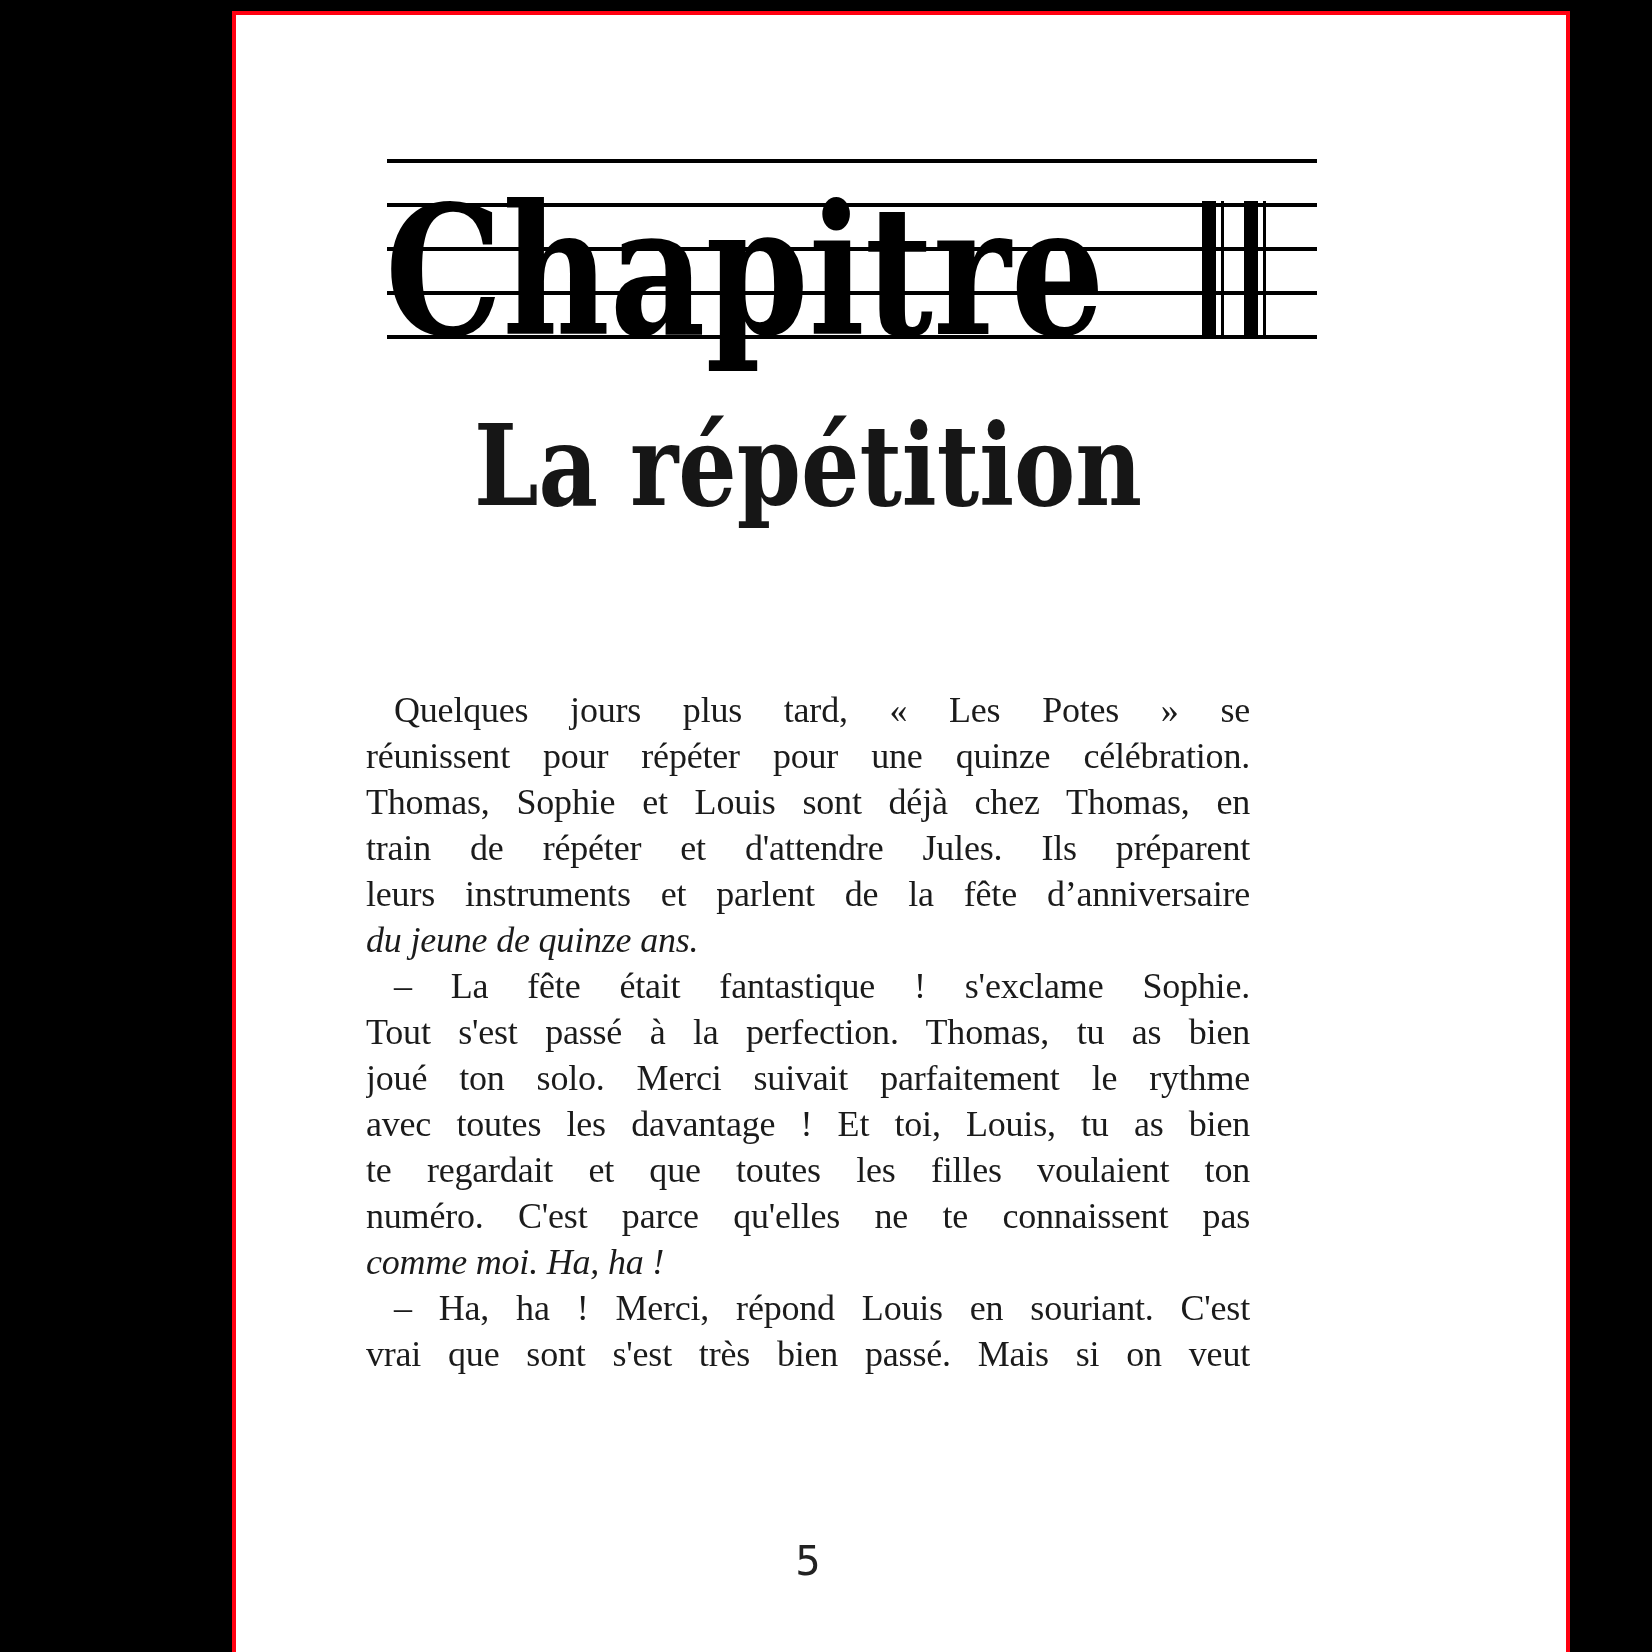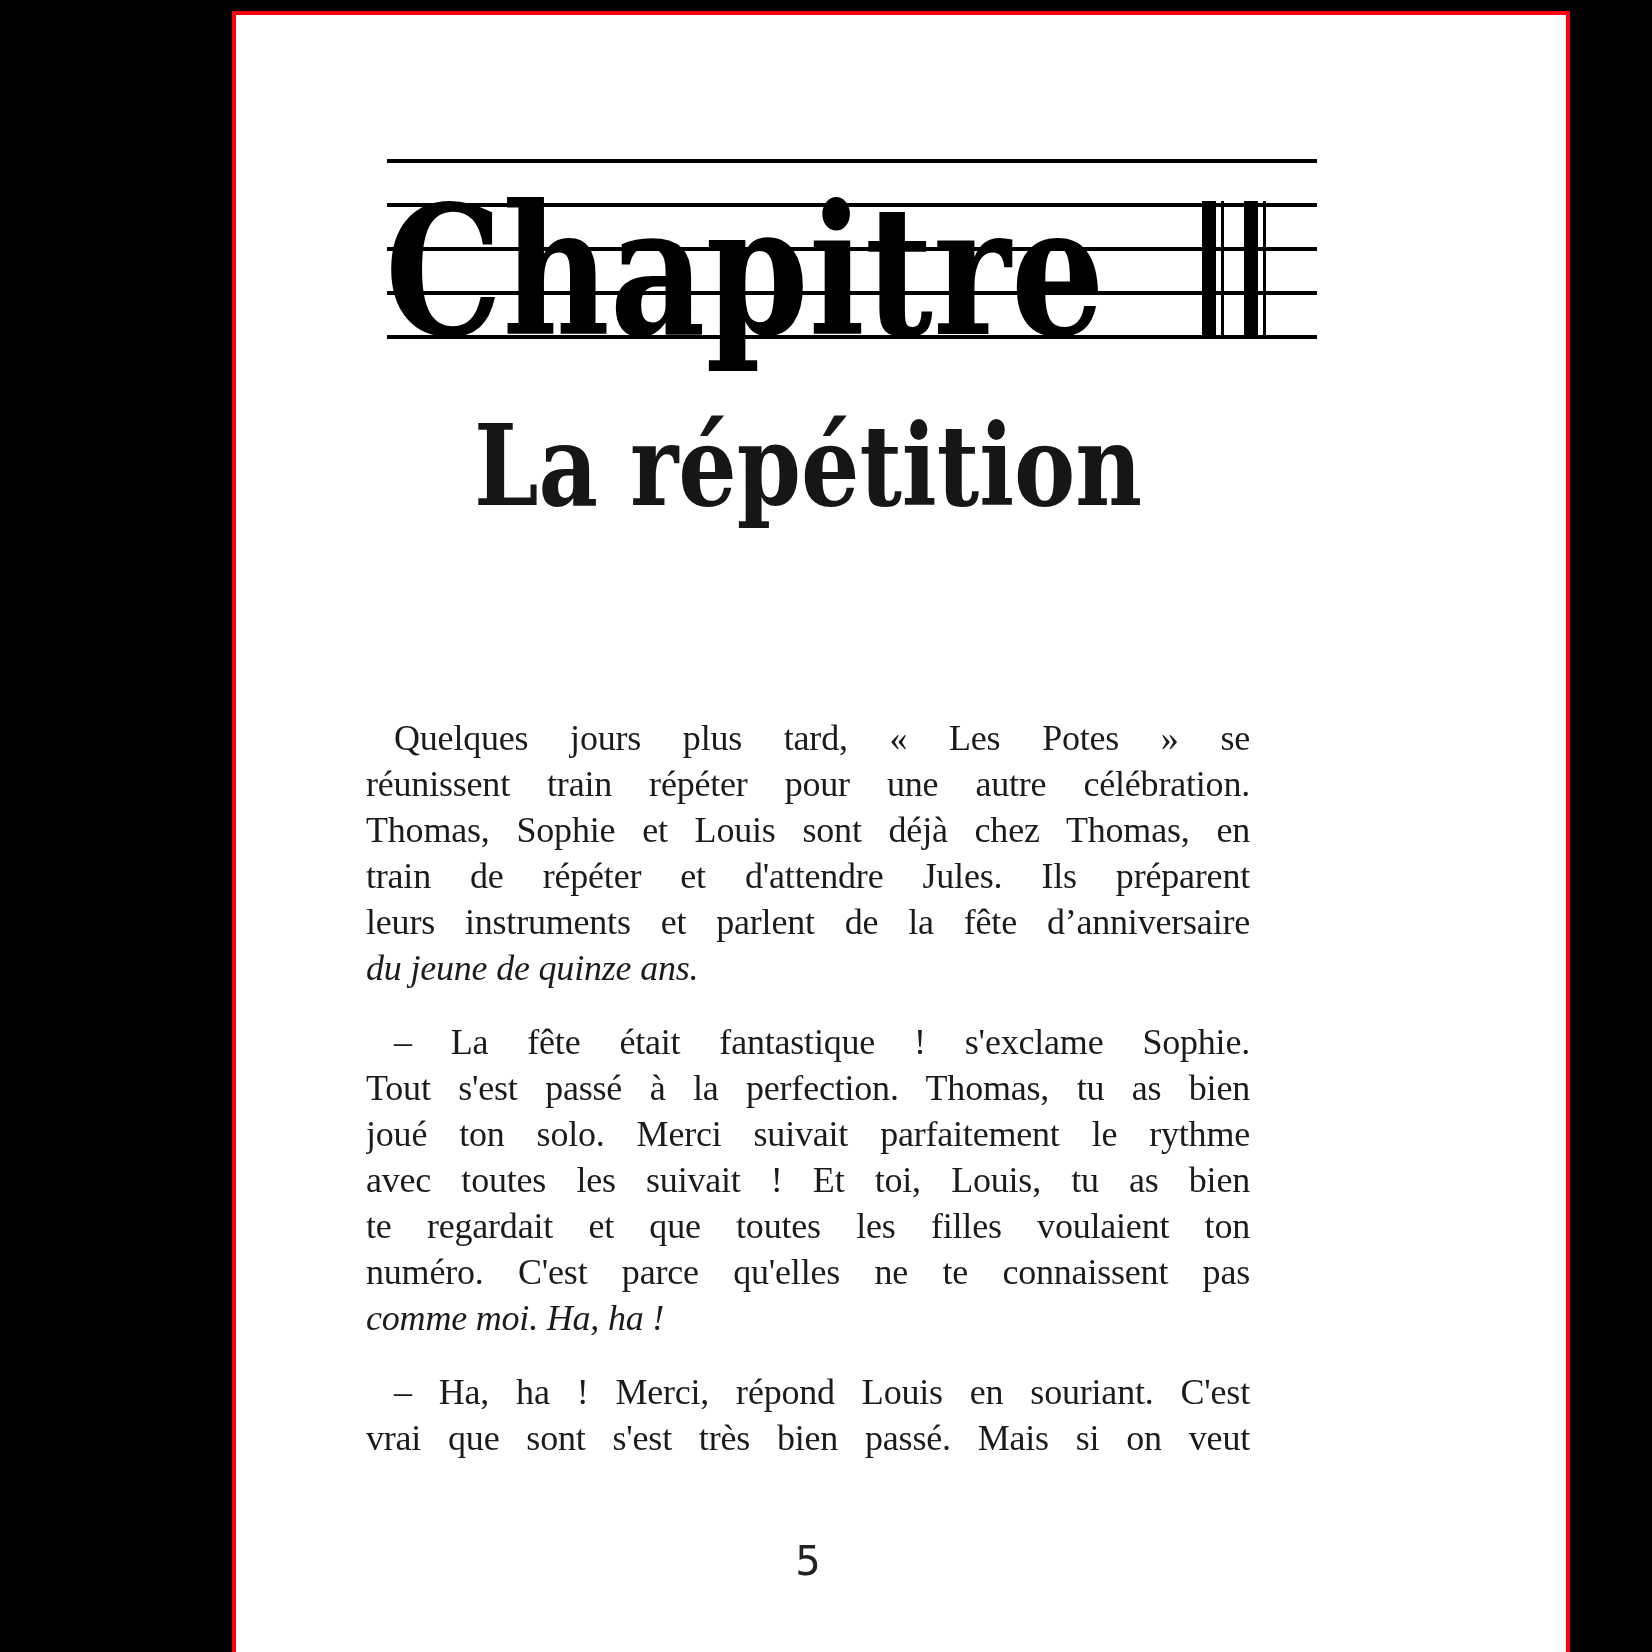--- a/index.html
+++ b/index.html
@@ -55,21 +55,21 @@
     position: absolute; left: 130px; top: 672px; width: 884px;
     color: #1b1b1b;
     font-size: 36px; line-height: 46px; letter-spacing: -0.2px;
   }
   .bl {
     margin: 0; height: 46px;
     text-align: justify; text-align-last: justify;
     overflow: hidden; white-space: nowrap;
   }
   .bl.pl { text-align-last: left; font-style: italic; }     
-  .bl.pf { text-indent: 28px; margin-top: 28px; }         
+  .bl.pf { text-indent: 28px; }         
   
   .page-number {
     position: absolute; left: 130px; top: 1523px; width: 884px;
     text-align: center;
     font-family: "DejaVu Sans", sans-serif;
     font-size: 40px; line-height: 46px; color: #222;
   }
 </style>
 </head>
 <body>
@@ -94,30 +94,30 @@
     <span class="bar-thick"></span>
     <span class="gap-sm"></span>
     <span class="bar-thin"></span>
   </div>
 
   <h1 class="chapter-title">La répétition</h1>
 
   <section class="body-text">
 
     <p class="bl pf">Quelques jours plus tard, « Les Potes » se</p>
-    <p class="bl">réunissent train répéter pour une autre célébration.</p>
+    <p class="bl">réunissent pour répéter pour une quinze célébration.</p>
     <p class="bl">Thomas, Sophie et Louis sont déjà chez Thomas, en</p>
     <p class="bl">train de répéter et d'attendre Jules. Ils préparent</p>
     <p class="bl">leurs instruments et parlent de la fête d’anniversaire</p>
     <p class="bl pl">du jeune de quinze ans.</p>
 
     <p class="bl pf">– La fête était fantastique ! s'exclame Sophie.</p>
     <p class="bl">Tout s'est passé à la perfection. Thomas, tu as bien</p>
     <p class="bl">joué ton solo. Merci suivait parfaitement le rythme</p>
-    <p class="bl">avec toutes les suivait ! Et toi, Louis, tu as bien</p>
+    <p class="bl">avec toutes les davantage ! Et toi, Louis, tu as bien</p>
     <p class="bl">te regardait et que toutes les filles voulaient ton</p>
     <p class="bl">numéro. C'est parce qu'elles ne te connaissent pas</p>
     <p class="bl pl">comme moi. Ha, ha !</p>
 
     <p class="bl pf">– Ha, ha ! Merci, répond Louis en souriant. C'est</p>
     <p class="bl">vrai que sont s'est très bien passé. Mais si on veut</p>
   </section>
 
   <div class="page-number">5</div>
 

